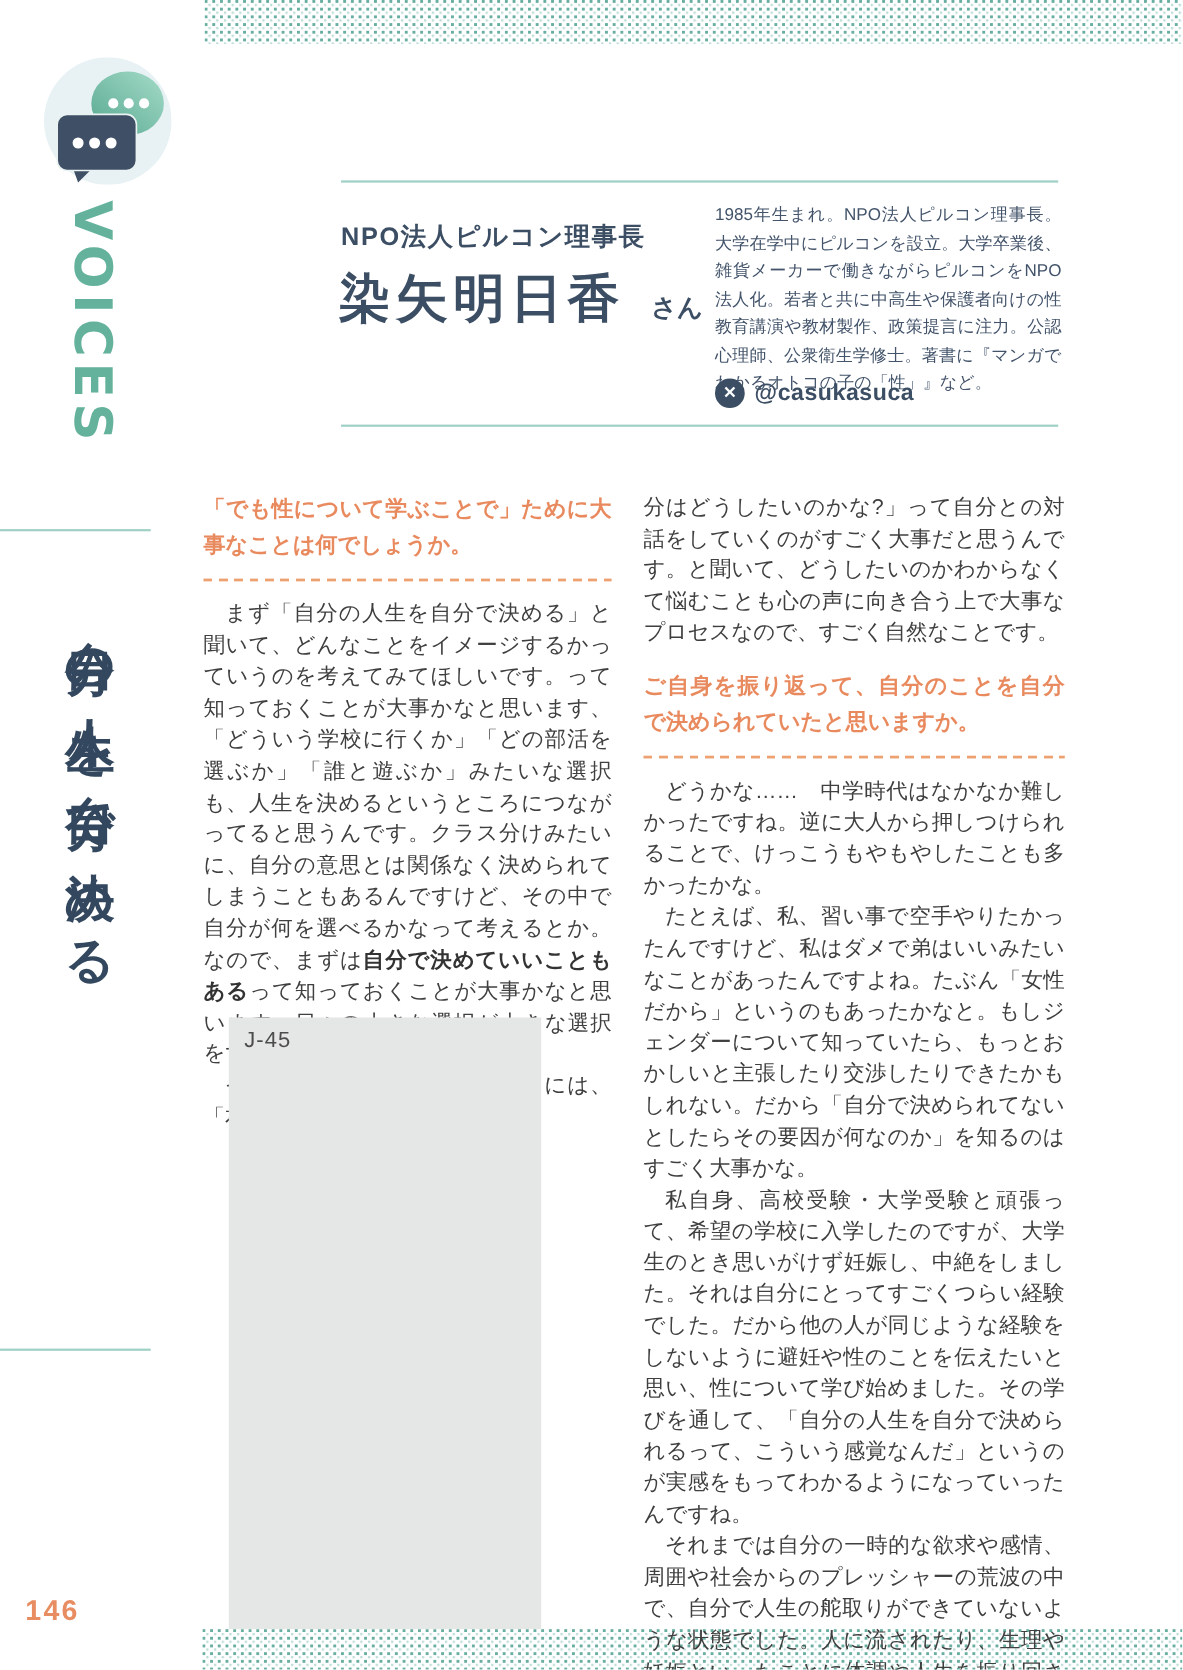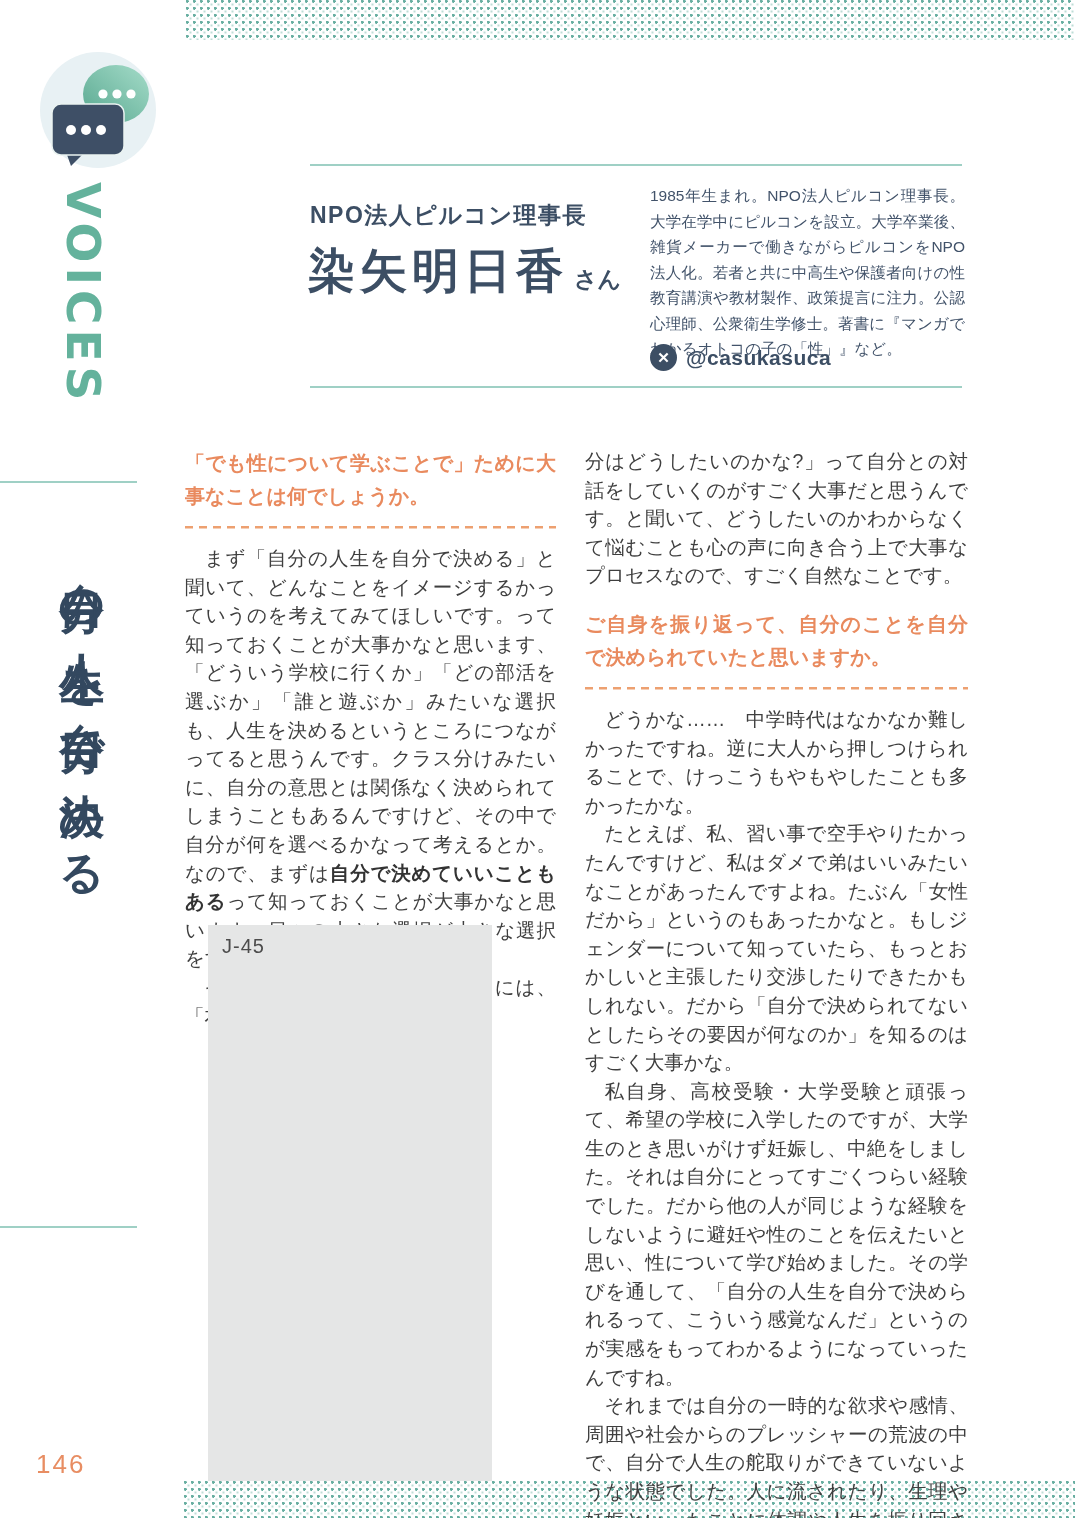--- a/index.html
+++ b/index.html
@@ -42,34 +42,34 @@
 
   .vtitle {
     position:absolute; left:56px; top:547px;
     writing-mode:vertical-rl; text-orientation:upright;
     font-family:"DejaVu Serif", "Liberation Serif", serif;
     font-weight:600; font-size:45px; letter-spacing:0.14em;
     color:#33485f; line-height:1.15;
   }
 
   .pagenum {
-    position:absolute; left:36px; top:1449px;
-    font-size:26px; font-weight:400; letter-spacing:2px;
+    position:absolute; left:23px; top:1449px;
+    font-size:26px; font-weight:700; letter-spacing:2px;
     color:#e88d62;
   }
 
   
   .role {
     position:absolute; left:310px; top:200px;
     font-size:23px; font-weight:700; letter-spacing:1.5px;
     color:#3c4e64;
   }
   .name-row {
     position:absolute; left:308px; top:240px;
-    display:flex; align-items:baseline; gap:6px;
+    display:flex; align-items:baseline; gap:24px;
     color:#3c4e64;
   }
   .name       { font-size:47px; font-weight:700; letter-spacing:5px; }
   .honorific  { font-size:23px; font-weight:700; }
 
   .profile {
     position:absolute; left:650px; top:183px; width:315px;
     font-size:15.5px; line-height:25.5px; color:#42536a;
     text-align:justify;
   }

